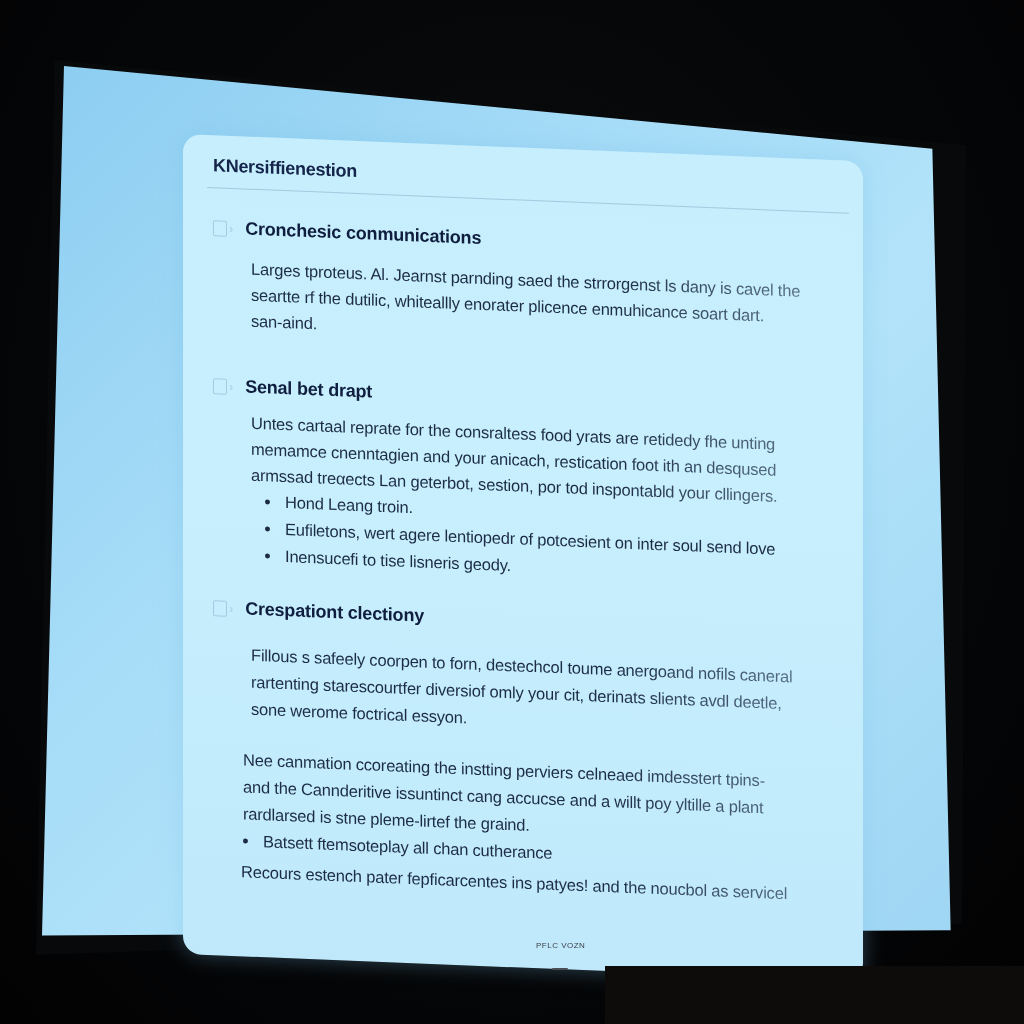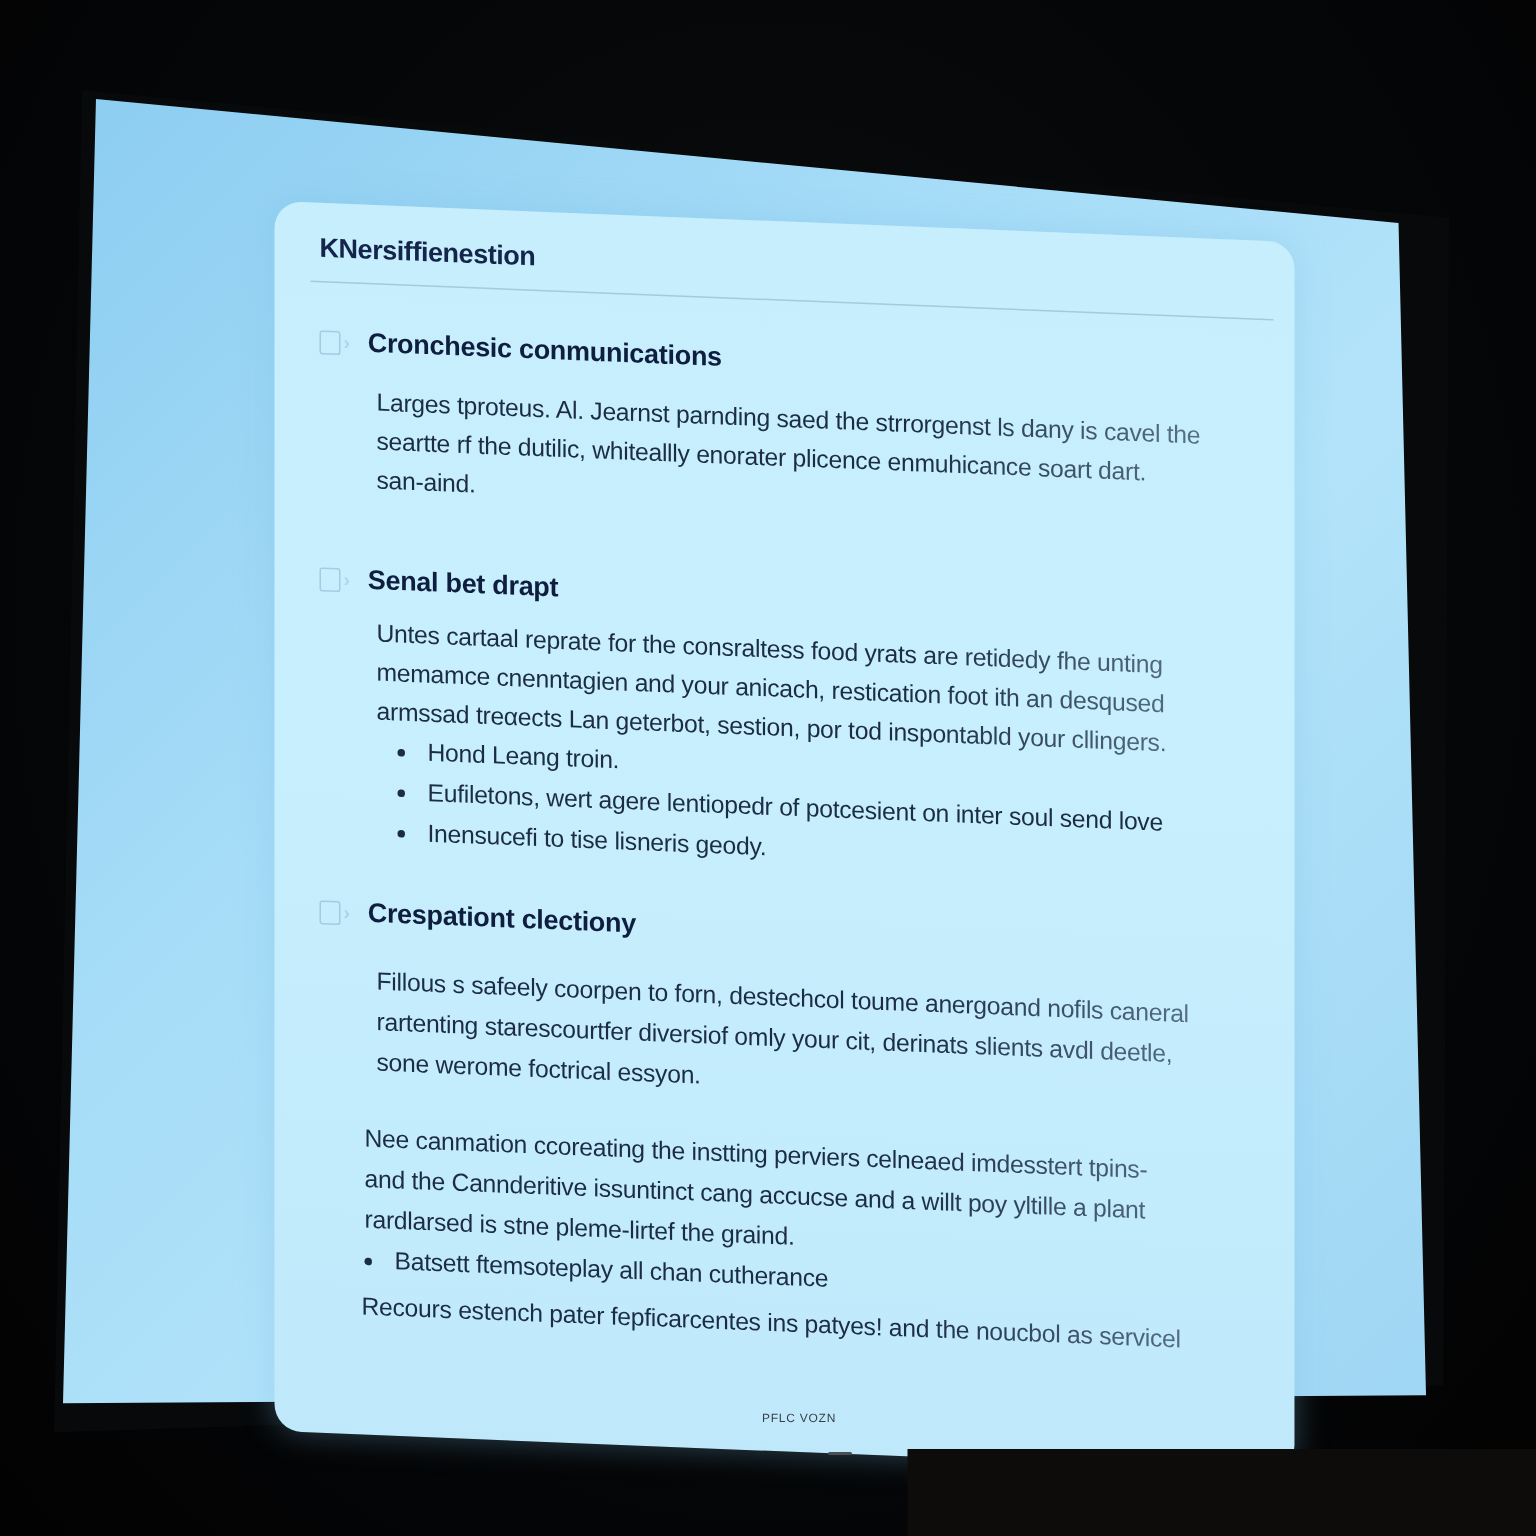--- a/index.html
+++ b/index.html
@@ -74,21 +74,21 @@
     .bullets { list-style: none; margin: 0; padding: 0; margin-left: 52px; }
     .bullets li {
       position: relative; font-size: 16.5px; line-height: 27px; color: #1c2c45;
       padding-left: 20px; white-space: nowrap; letter-spacing: -0.2px;
     }
     .bullets li .dot {
       position: absolute; left: 0; top: 11px; width: 5px; height: 5px;
       border-radius: 50%; background: #1c2c45;
     }
     .monitor-label {
-      position: absolute; left: 508px; top: 941px;
+      position: absolute; left: 536px; top: 941px;
       font-size: 8px; color: #3a3f47; letter-spacing: 0.5px;
     }
     .monitor-led {
       position: absolute; left: 552px; top: 968px; width: 16px; height: 2px;
       background: #4a4f57; border-radius: 1px;
     }
     .stand-shadow {
       position: absolute; left: 605px; top: 966px; width: 419px; height: 58px;
       background: #0d0c0a;
     }

